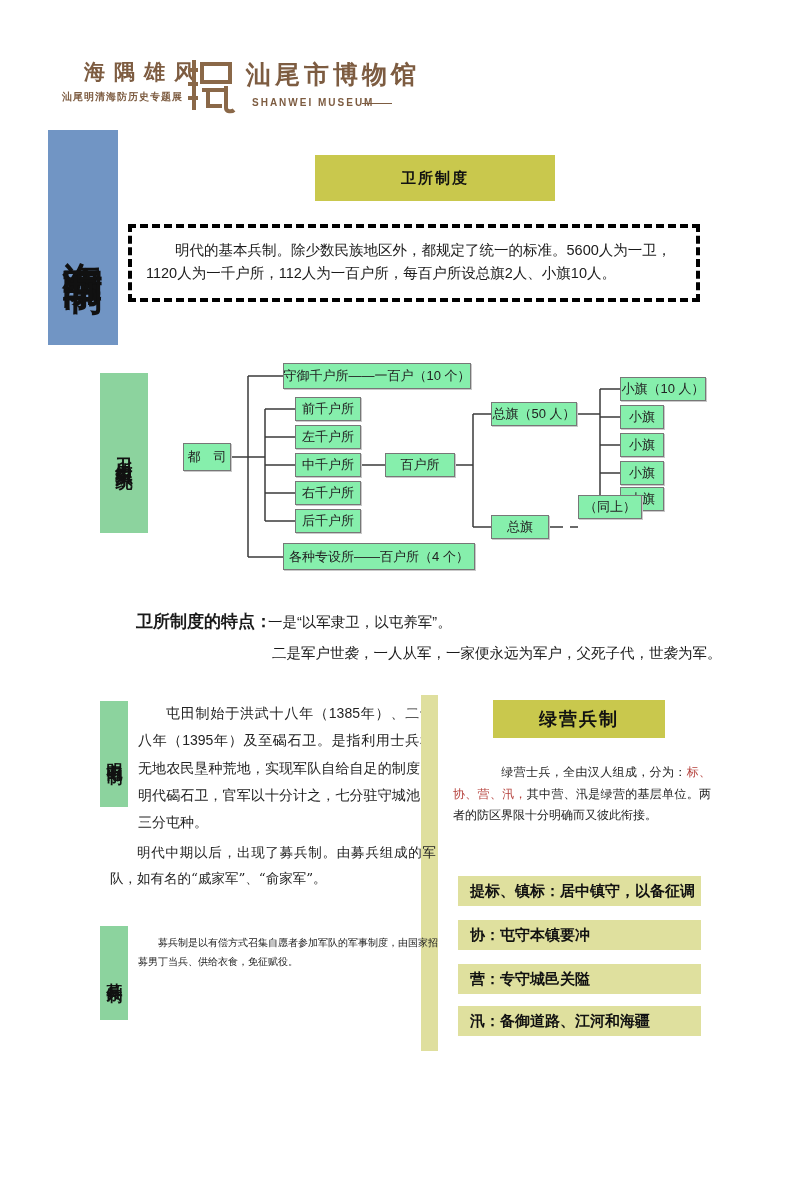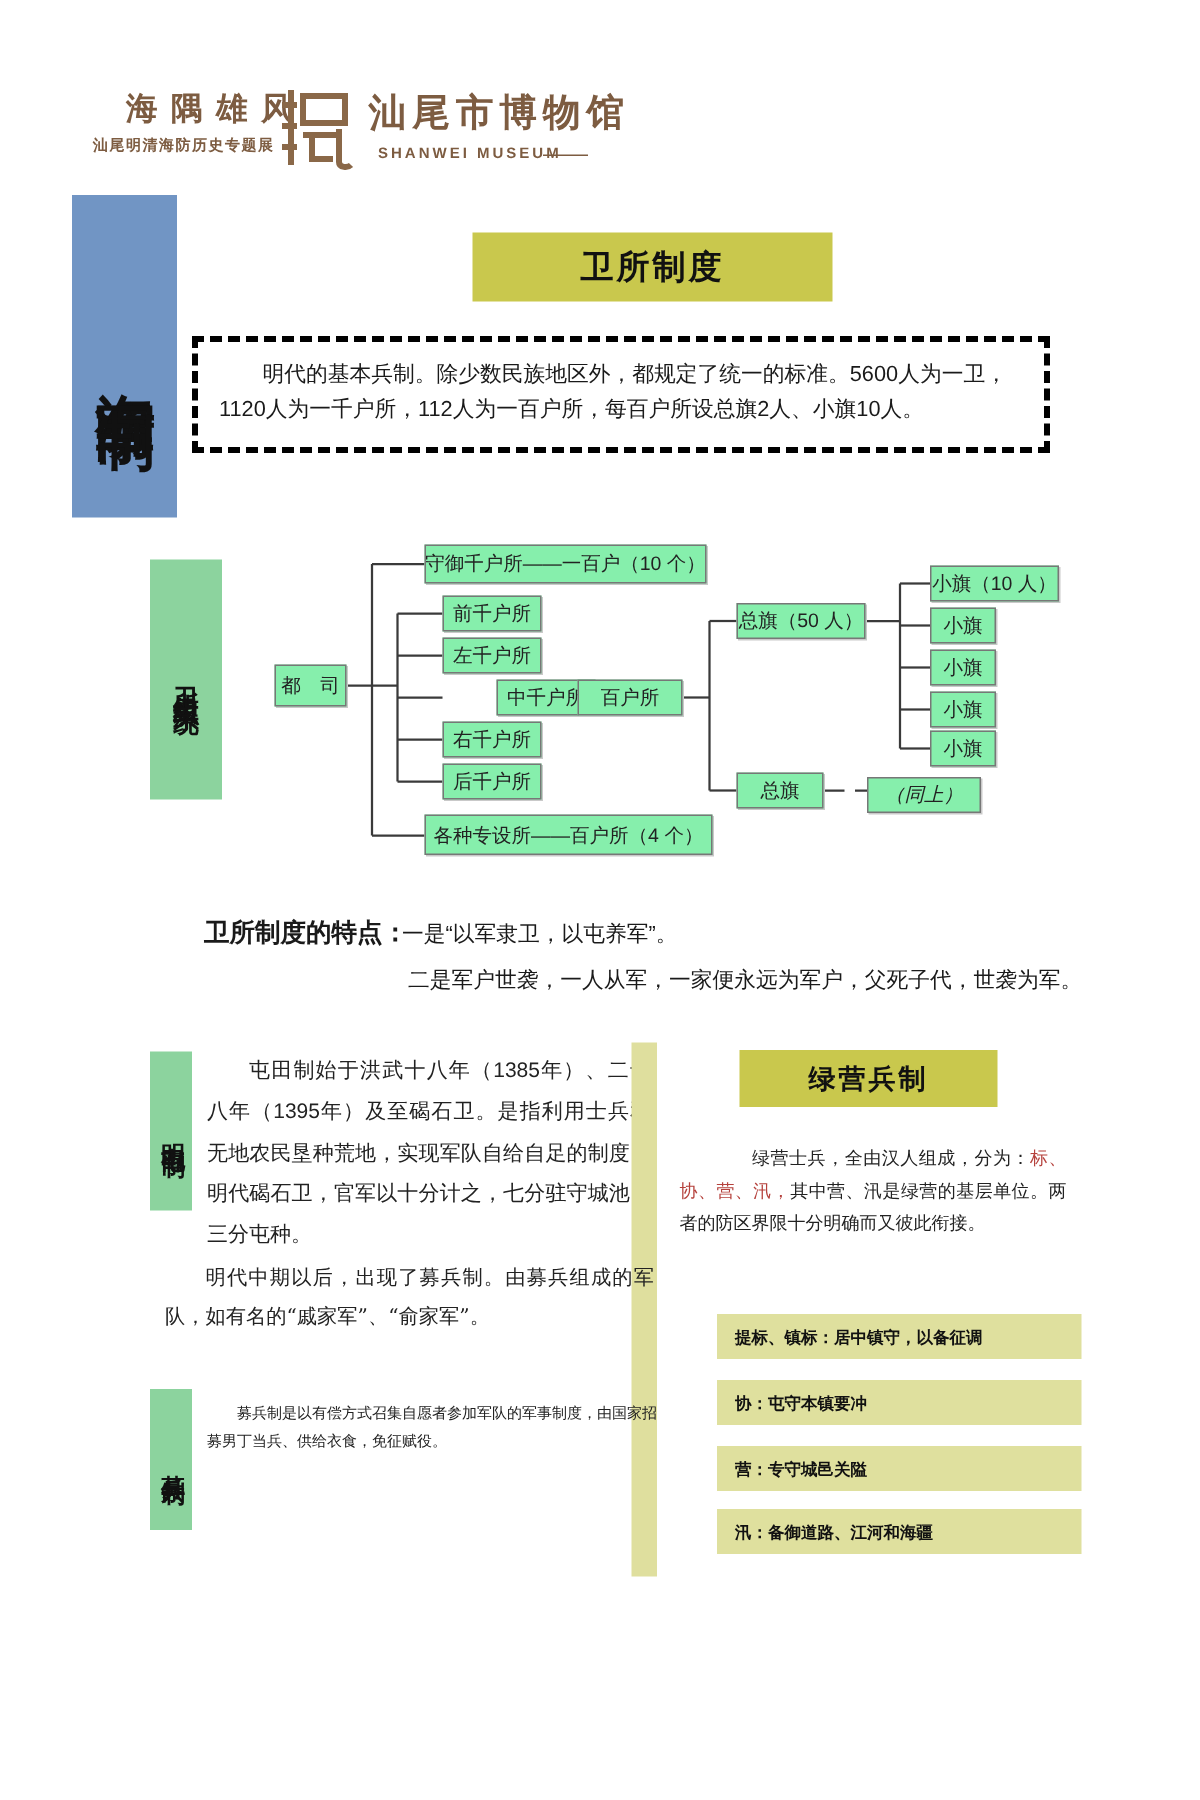--- a/index.html
+++ b/index.html
@@ -19,21 +19,21 @@
   .museum-rule { position: absolute; left: 362px; top: 103px; width: 30px; border-top: 1px solid #7d5c41; }
 
   
   .banner { position: absolute; left: 48px; top: 130px; width: 70px; height: 215px; background: #7195c4;
     display: flex; align-items: center; justify-content: center; }
   .banner span { writing-mode: vertical-rl; text-orientation: upright; font-family: "DejaVu Serif", serif;
     font-size: 40px; font-weight: bold; color: #111; letter-spacing: 4px; line-height: 1; }
 
   
   .title-box { position: absolute; background: #c9c84d; display: flex; align-items: center; justify-content: center;
-    font-size: 22px; font-weight: bold; color: #111; letter-spacing: 2px; }
+    font-size: 15px; font-weight: bold; color: #111; letter-spacing: 2px; }
   .title-weisuo { left: 315px; top: 155px; width: 240px; height: 46px; }
   .title-lvying { left: 493px; top: 700px; width: 172px; height: 38px; font-size: 18px; }
 
   
   .dashed-box { position: absolute; left: 128px; top: 224px; width: 572px; height: 78px;
     border: 4px dashed #000; padding: 11px 14px; font-size: 14.5px; line-height: 1.6; }
   .dashed-box p { text-indent: 2em; }
 
   
   .chart-lines { position: absolute; left: 0; top: 0; width: 800px; height: 1200px; pointer-events: none; }
@@ -60,22 +60,22 @@
     font-family: "DejaVu Serif", serif; }
   .para-mubing2 { left: 138px; top: 934px; width: 300px; font-size: 10px; line-height: 1.85;
     font-family: "DejaVu Serif", serif; }
 
   .divider { position: absolute; left: 421px; top: 695px; width: 17px; height: 356px; background: #dfdf9e; }
 
   
   .para-lvying { left: 453px; top: 762px; width: 258px; font-size: 12px; line-height: 1.8; }
   .red { color: #b5413c; }
   .lv-item { position: absolute; left: 458px; width: 243px; height: 30px; background: #dfe09e;
-    display: flex; align-items: center; padding-left: 12px; font-size: 11px; font-weight: bold; color: #111;
-    white-space: nowrap; margin-left: 20px; }
+    display: flex; align-items: center; padding-left: 12px; font-size: 15px; font-weight: bold; color: #111;
+    white-space: nowrap; }
 </style>
 </head>
 <body>
 
 <div class="page">
 
   <div class="brand-title">海隅雄风</div>
   <div class="brand-sub">汕尾明清海防历史专题展</div>
   <div class="seal">
     <svg width="52" height="58" viewBox="0 0 52 58">
@@ -132,33 +132,33 @@
   </svg>
 
   <div class="side-label lbl-org">
     <span>卫所组织系统</span>
   </div>
 
   <div class="node" style="left:183px; top:443px; width:48px; height:28px;">都　司</div>
   <div class="node" style="left:283px; top:363px; width:188px; height:26px;">守御千户所——一百户（10 个）</div>
   <div class="node" style="left:295px; top:397px; width:66px; height:24px;">前千户所</div>
   <div class="node" style="left:295px; top:425px; width:66px; height:24px;">左千户所</div>
-  <div class="node" style="left:295px; top:453px; width:66px; height:24px;margin-left:36px;">中千户所</div>
+  <div class="node" style="left:295px; top:453px; width:66px; height:24px;">中千户所</div>
   <div class="node" style="left:295px; top:481px; width:66px; height:24px;">右千户所</div>
   <div class="node" style="left:295px; top:509px; width:66px; height:24px;">后千户所</div>
   <div class="node" style="left:283px; top:543px; width:192px; height:27px;">各种专设所——百户所（4 个）</div>
   <div class="node" style="left:385px; top:453px; width:70px; height:24px;">百户所</div>
   <div class="node" style="left:491px; top:402px; width:86px; height:24px;">总旗（50 人）</div>
   <div class="node" style="left:491px; top:515px; width:58px; height:24px;">总旗</div>
   <div class="node" style="left:620px; top:377px; width:86px; height:24px;">小旗（10 人）</div>
   <div class="node" style="left:620px; top:405px; width:44px; height:24px;">小旗</div>
   <div class="node" style="left:620px; top:433px; width:44px; height:24px;">小旗</div>
   <div class="node" style="left:620px; top:461px; width:44px; height:24px;">小旗</div>
   <div class="node" style="left:620px; top:487px; width:44px; height:24px;">小旗</div>
-  <div class="node" style="left:578px; top:518px; width:76px; height:24px;font-style:italic;">（同上）</div>
+  <div class="node" style="left:578px; top:495px; width:64px; height:24px;">（同上）</div>
 
   <div class="feat-head">卫所制度的特点：</div>
   <div class="feat-line1">一是“以军隶卫，以屯养军”。</div>
   <div class="feat-line2">二是军户世袭，一人从军，一家便永远为军户，父死子代，世袭为军。</div>
 
   <div class="side-label lbl-tuntian">
     <span>明屯田制</span>
   </div>
   <div class="para para-tuntian">
     <p>屯田制始于洪武十八年（1385年）、二十八年（1395年）及至碣石卫。是指利用士兵和无地农民垦种荒地，实现军队自给自足的制度。明代碣石卫，官军以十分计之，七分驻守城池，三分屯种。</p>

